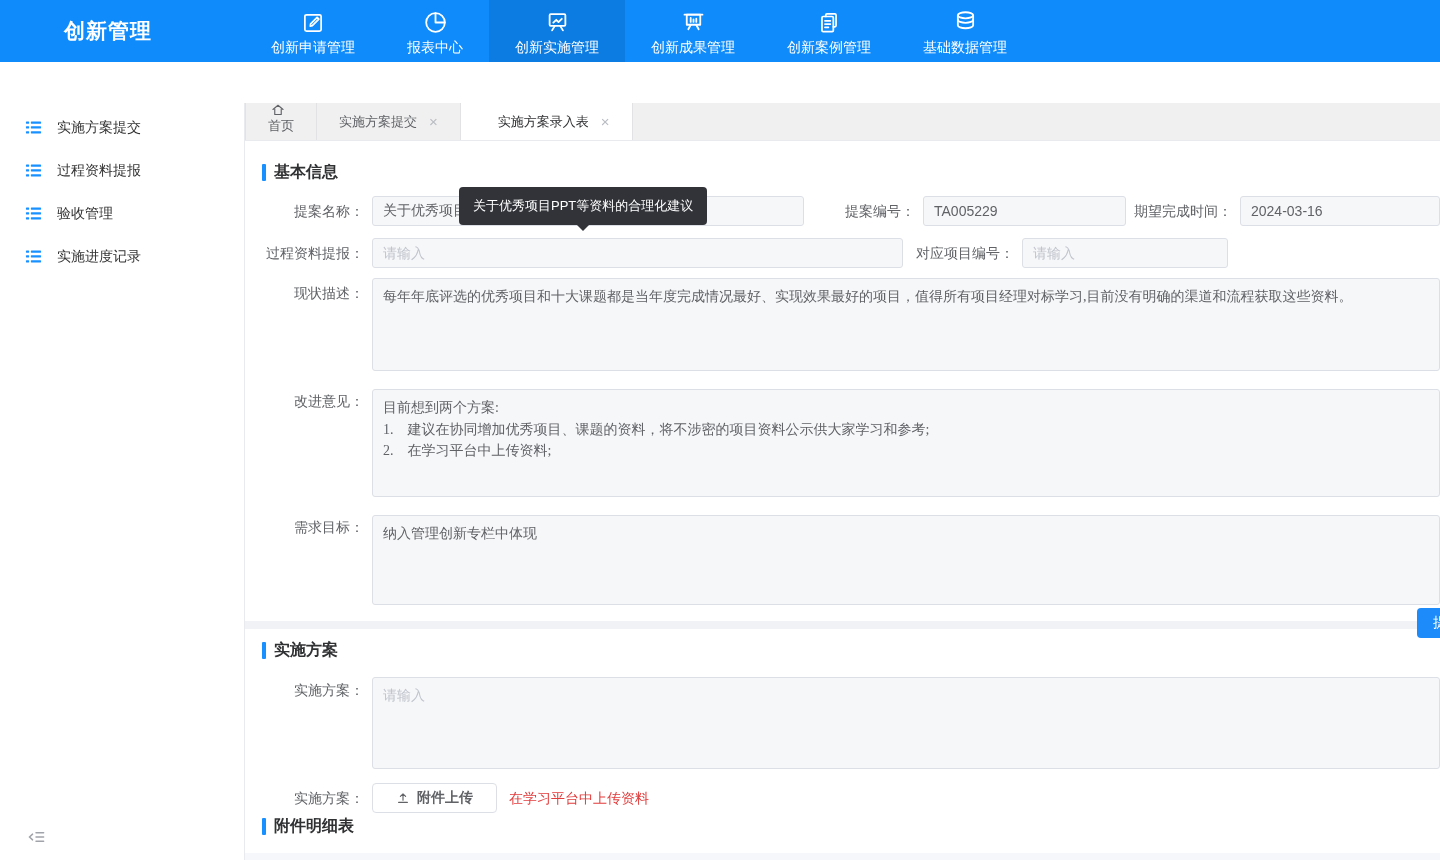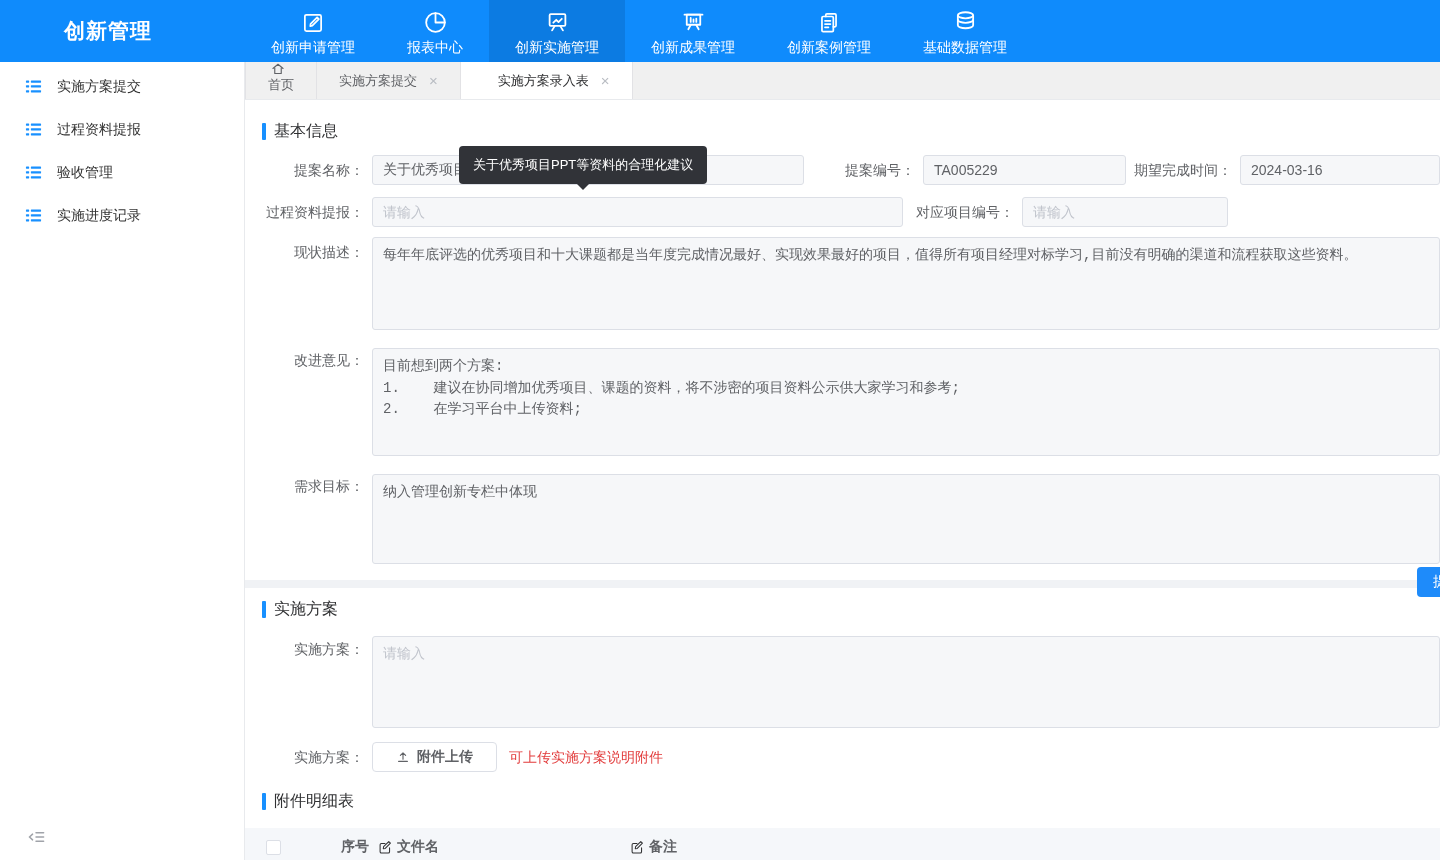--- a/index.html
+++ b/index.html
@@ -1,18 +1,18 @@
 <!DOCTYPE html>
 <html><head>
 <meta charset="utf-8">
 <style>
   * { margin:0; padding:0; box-sizing:border-box; }
   html,body { width:1440px; height:860px; overflow:hidden; background:#fff;
     font-family:"Liberation Sans","DejaVu Sans",sans-serif; }
-  .app { width:1440px; height:860px; display:flex; flex-direction:column; }
+  .app { width:1440px; height:860px; display:flex; flex-direction:column;gap:41px; }
 
   
   .topbar { height:62px; background:#0f8bfc; display:flex; align-items:stretch; flex:none; }
   .logo { width:245px; flex:none; color:#fff; font-size:21px; font-weight:bold;
     display:flex; align-items:center; padding-left:64px; letter-spacing:1px; }
   .topnav { display:flex; align-items:stretch; }
   .nav-item { display:flex; flex-direction:column; align-items:center; justify-content:center;
     padding:0 26px; color:#fff; cursor:pointer; }
   .nav-item.active { background:#0c7be2; }
   .nav-item .nicon { height:28px; display:flex; align-items:flex-end; justify-content:center; margin-bottom:3px; }
@@ -36,37 +36,37 @@
   .tab { display:flex; align-items:center; padding:0 22px; font-size:13px; color:#606266;
     border-right:1px solid #e2e2e5; cursor:pointer; white-space:nowrap; }
   .tab:first-child { border-left:1px solid #e2e2e5;flex-direction:column; }
   .tab.active { background:#fff; color:#303133;padding-left:37px; }
   .tab .ticon { display:flex; margin-right:7px; }
   .tab .tclose { margin-left:12px; color:#b8bcc2; font-size:15px; line-height:1; }
 
   
   .content { flex:1; background:#fff; position:relative; overflow:hidden; width:1195px; }
   .sec-title { margin:0 0 0 17px; display:flex; align-items:center; font-size:16px;
-    font-weight:normal; color:#303133; height:22px; }
+    font-weight:bold; color:#303133; height:22px; }
   .sec-title .bar { width:4px; height:17px; background:#1890ff; margin-right:8px; border-radius:1px; }
-  .t1 { margin-top:20px; } .t2 { margin-top:10px; } .t3 { margin-top:18px; }
+  .t1 { margin-top:20px; } .t2 { margin-top:10px; } .t3 { margin-top:2px; }
 
   .frow { display:flex; align-items:center; margin-top:12px; }
   .frow.top { align-items:flex-start; }
   .frow.r1 { margin-top:13px; }
   .flabel { width:127px; flex:none; text-align:right; padding-right:8px; font-size:14px;
     color:#606266; line-height:30px; }
   .flabel.mid { width:119px; } .flabel.mid2 { width:114px; }
   .finput { height:30px; border:1px solid #dcdfe6; border-radius:3px; background:#f6f7f9;
     padding:0 10px; font-size:14px; color:#606266; outline:none; }
   .finput::placeholder, .ftext::placeholder { color:#c0c4cc; }
   .w-long { width:531px; } .w-mid { width:206px; } .w-date { width:200px; flex:none; }
   .ftext { border:1px solid #dcdfe6; border-radius:3px; background:#f6f7f9; width:1080px;
     padding:7px 10px; font-size:14px; color:#606266; line-height:1.55; resize:none; outline:none;
-    font-family:Liberation Mono, monospace; }
+    font-family:Liberation Serif, serif; }
   .h-status { height:93px; } .h-improve { height:108px; margin-top:3px; }
   .h-goal { height:90px; margin-top:3px; } .h-plan { height:92px; margin-top:2px; }
   .mt15 { margin-top:15px; } .mt14 { margin-top:14px; }
 
   .divider { height:8px; background:#f0f2f5; margin-top:16px; }
 
   .tooltip { position:absolute; left:214px; top:46px; background:#313338; color:#fff;
     font-size:13px; line-height:20px; padding:9px 14px; border-radius:4px; white-space:nowrap;
     z-index:5; }
   .tooltip::after { content:""; position:absolute; left:50%; bottom:-6px; margin-left:-7px;
@@ -315,21 +315,21 @@
         <div class="frow mt14">
           <span class="flabel">实施方案：</span>
           <button class="upload-btn">
             <span style="display:flex;">
               <svg width="14" height="14" viewBox="0 0 16 16" fill="none" stroke="#606266" stroke-width="1.3" stroke-linecap="round" stroke-linejoin="round">
                   <path d="M8 10.5V3.2M8 3.2L5 6.2M8 3.2l3 3M3 13h10"></path>
                 </svg>
             </span>
             <span>附件上传</span>
           </button>
-          <span class="upload-hint">可上传实施方案说明附件</span>
+          <span class="upload-hint">在学习平台中上传资料</span>
         </div>
 
         <div class="sec-title t3">
           <span class="bar"></span>
           <span>附件明细表</span>
         </div>
 
         <div class="tbl-header">
           <div class="cell c-check">
             <span class="cb"></span>

